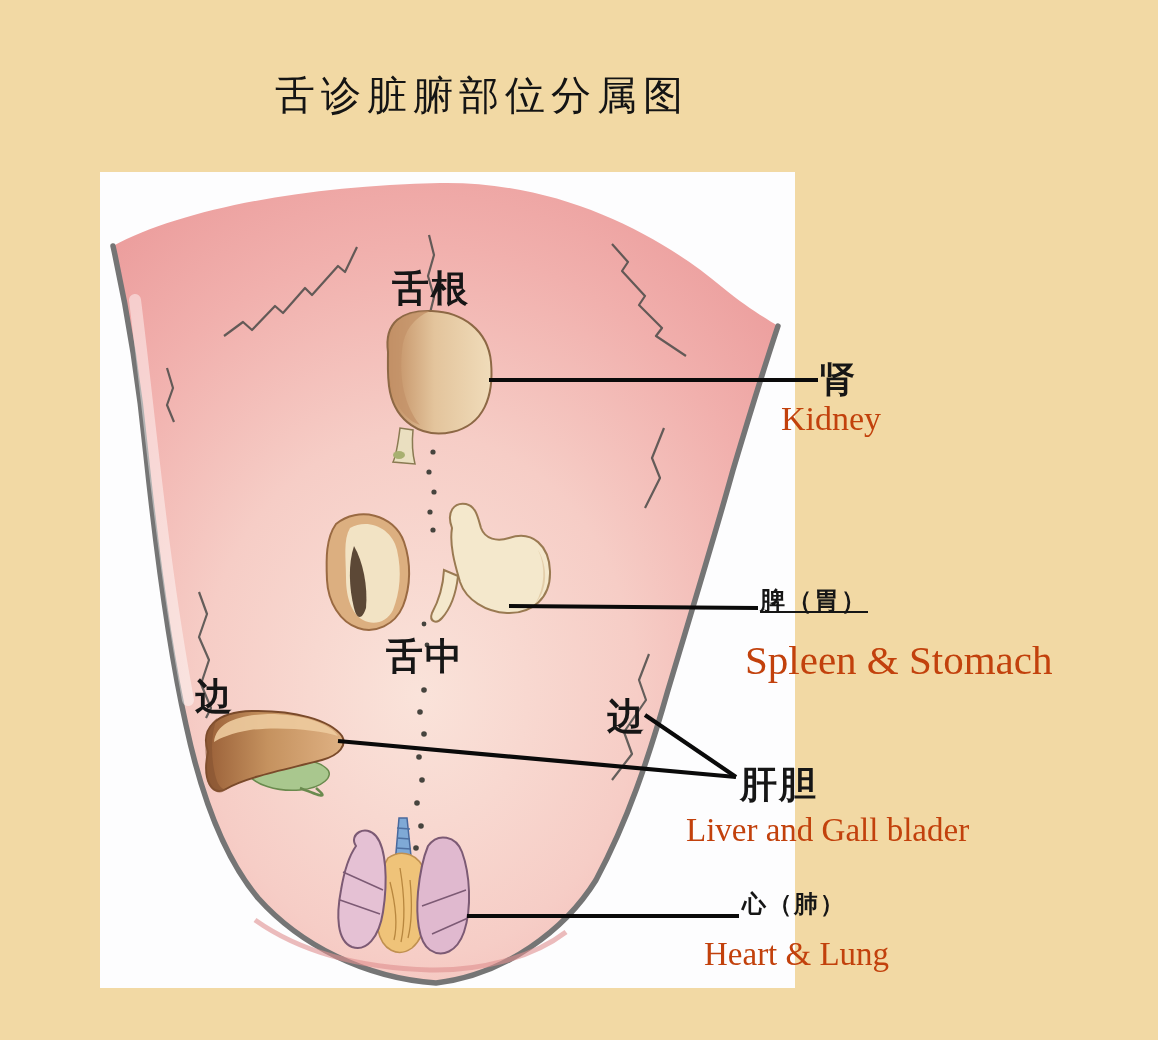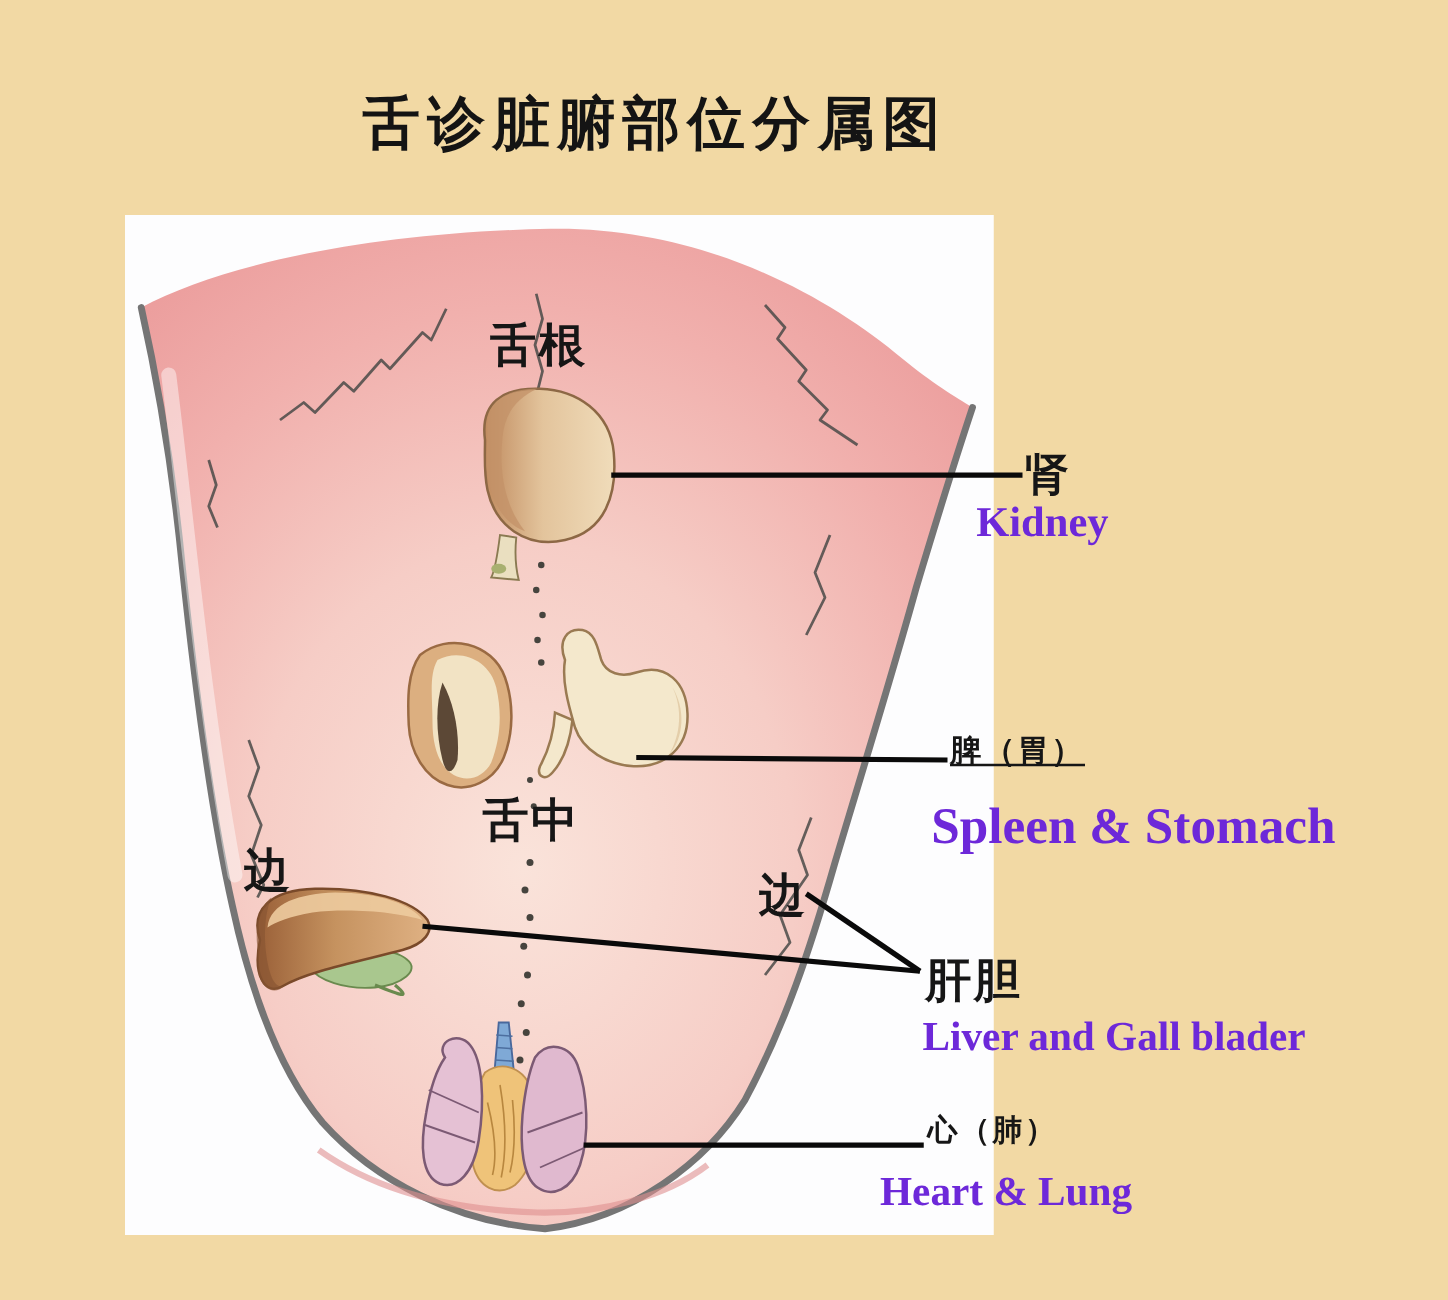--- a/index.html
+++ b/index.html
@@ -8,42 +8,42 @@
     background:#f2d9a4;
     font-family:"DejaVu Sans","Liberation Sans",sans-serif;
   }
   .stage{position:absolute;left:0;top:0;width:1158px;height:1040px;}
   .panel{
     position:absolute;left:100px;top:172px;width:695px;height:816px;
     background:#fdfdfe;
   }
   .tongue-svg{position:absolute;left:0;top:0;width:1158px;height:1040px;}
   .title{
-    position:absolute;left:290px;top:68px;
-    font-size:46px;font-weight:700;color:#141414;letter-spacing:6px;
+    position:absolute;left:275px;top:68px;
+    font-size:40px;font-weight:400;color:#141414;letter-spacing:6px;
     white-space:nowrap;
   }
   .cn-label{
     position:absolute;font-weight:800;color:#161616;white-space:nowrap;
     letter-spacing:2px;
   }
   .en-label{
     position:absolute;font-family:"Liberation Serif","DejaVu Serif",serif;
-    font-weight:700;color:#6d28d9;white-space:nowrap;
-  }
-  .lbl-root{left:392px;top:252px;font-size:37px;}
+    font-weight:400;color:#c2410c;white-space:nowrap;
+  }
+  .lbl-root{left:392px;top:264px;font-size:37px;}
   .lbl-middle{left:386px;top:632px;font-size:37px;}
   .lbl-side-left{left:195px;top:672px;font-size:37px;}
   .lbl-side-right{left:607px;top:692px;font-size:37px;}
   .lbl-kidney-cn{left:820px;top:356px;font-size:35px;}
   .lbl-kidney-en{left:781px;top:400px;font-size:34px;}
   .lbl-spleen-cn{left:760px;top:584px;font-size:25px;text-decoration:underline;}
   .lbl-spleen-en{left:745px;top:636px;font-size:41px;}
   .lbl-liver-cn{left:740px;top:760px;font-size:37px;}
-  .lbl-liver-en{left:738px;top:812px;font-size:33px;}
+  .lbl-liver-en{left:686px;top:812px;font-size:33px;}
   .lbl-heart-cn{left:742px;top:888px;font-size:24px;}
   .lbl-heart-en{left:704px;top:936px;font-size:33px;text-align:center;}
 </style>
 </head>
 <body>
 
 <div class="stage">
 
   <div class="title">舌诊脏腑部位分属图</div>
 

